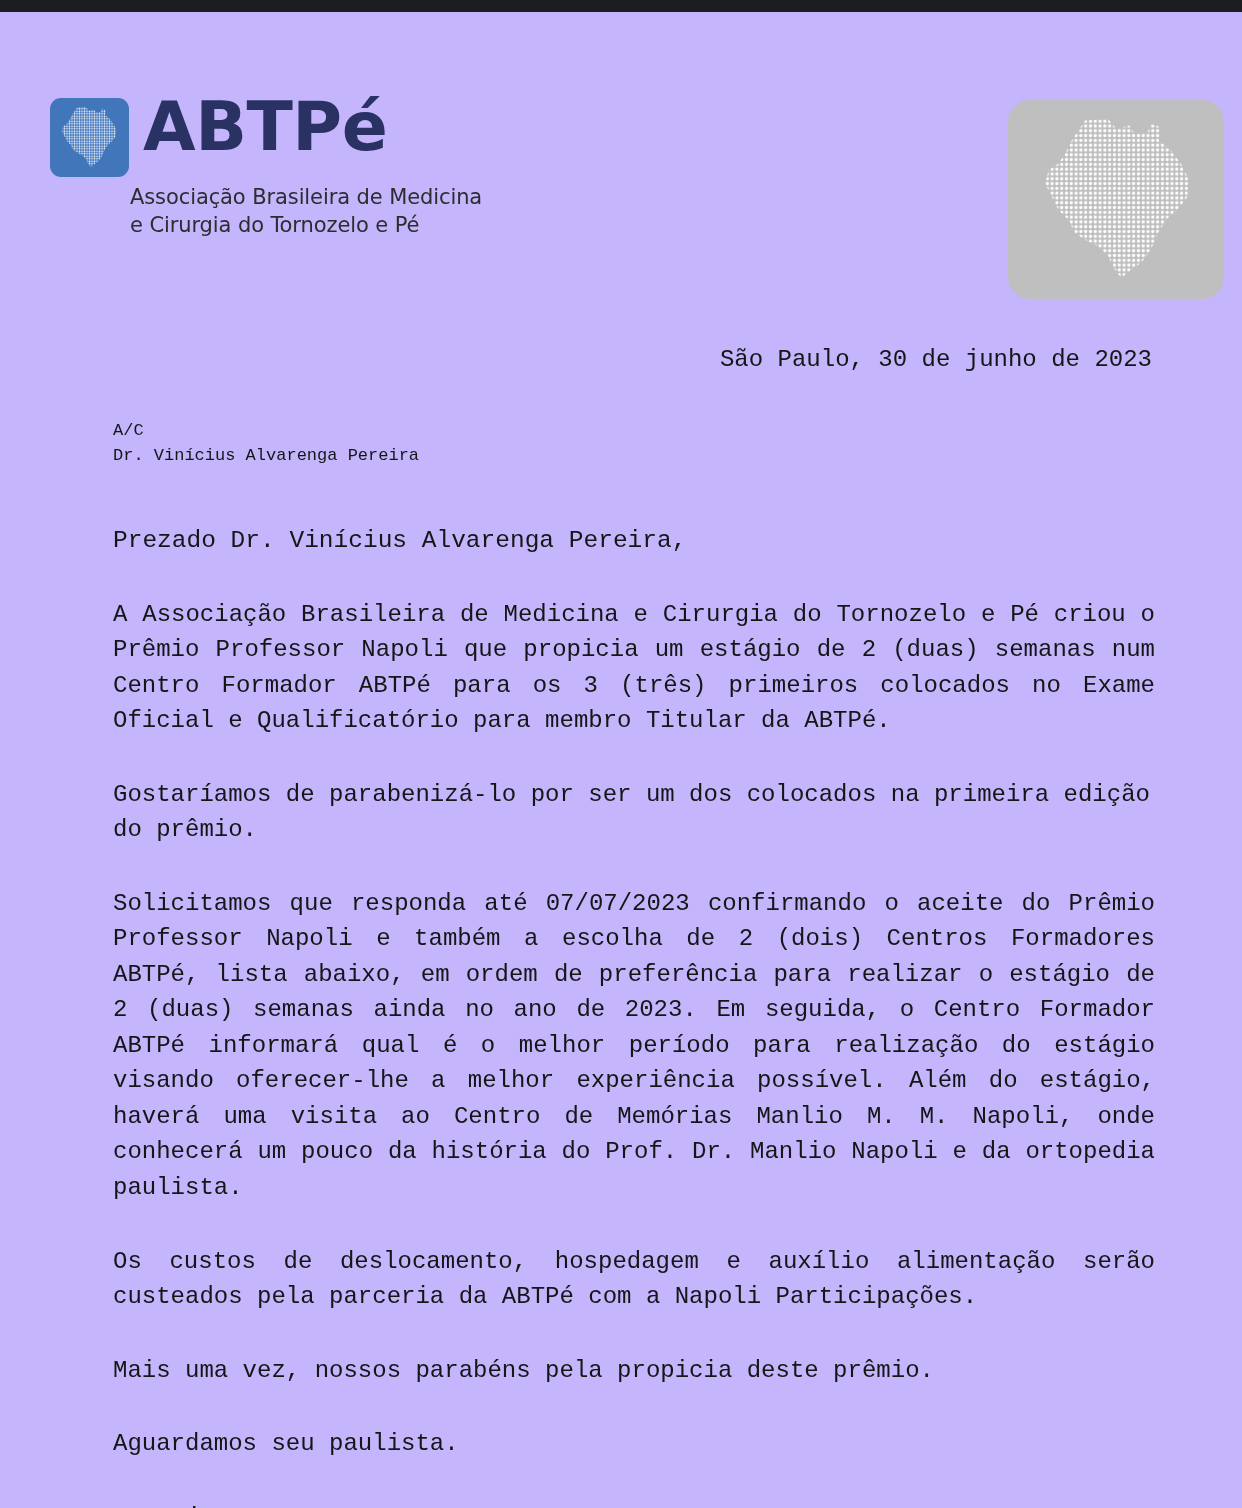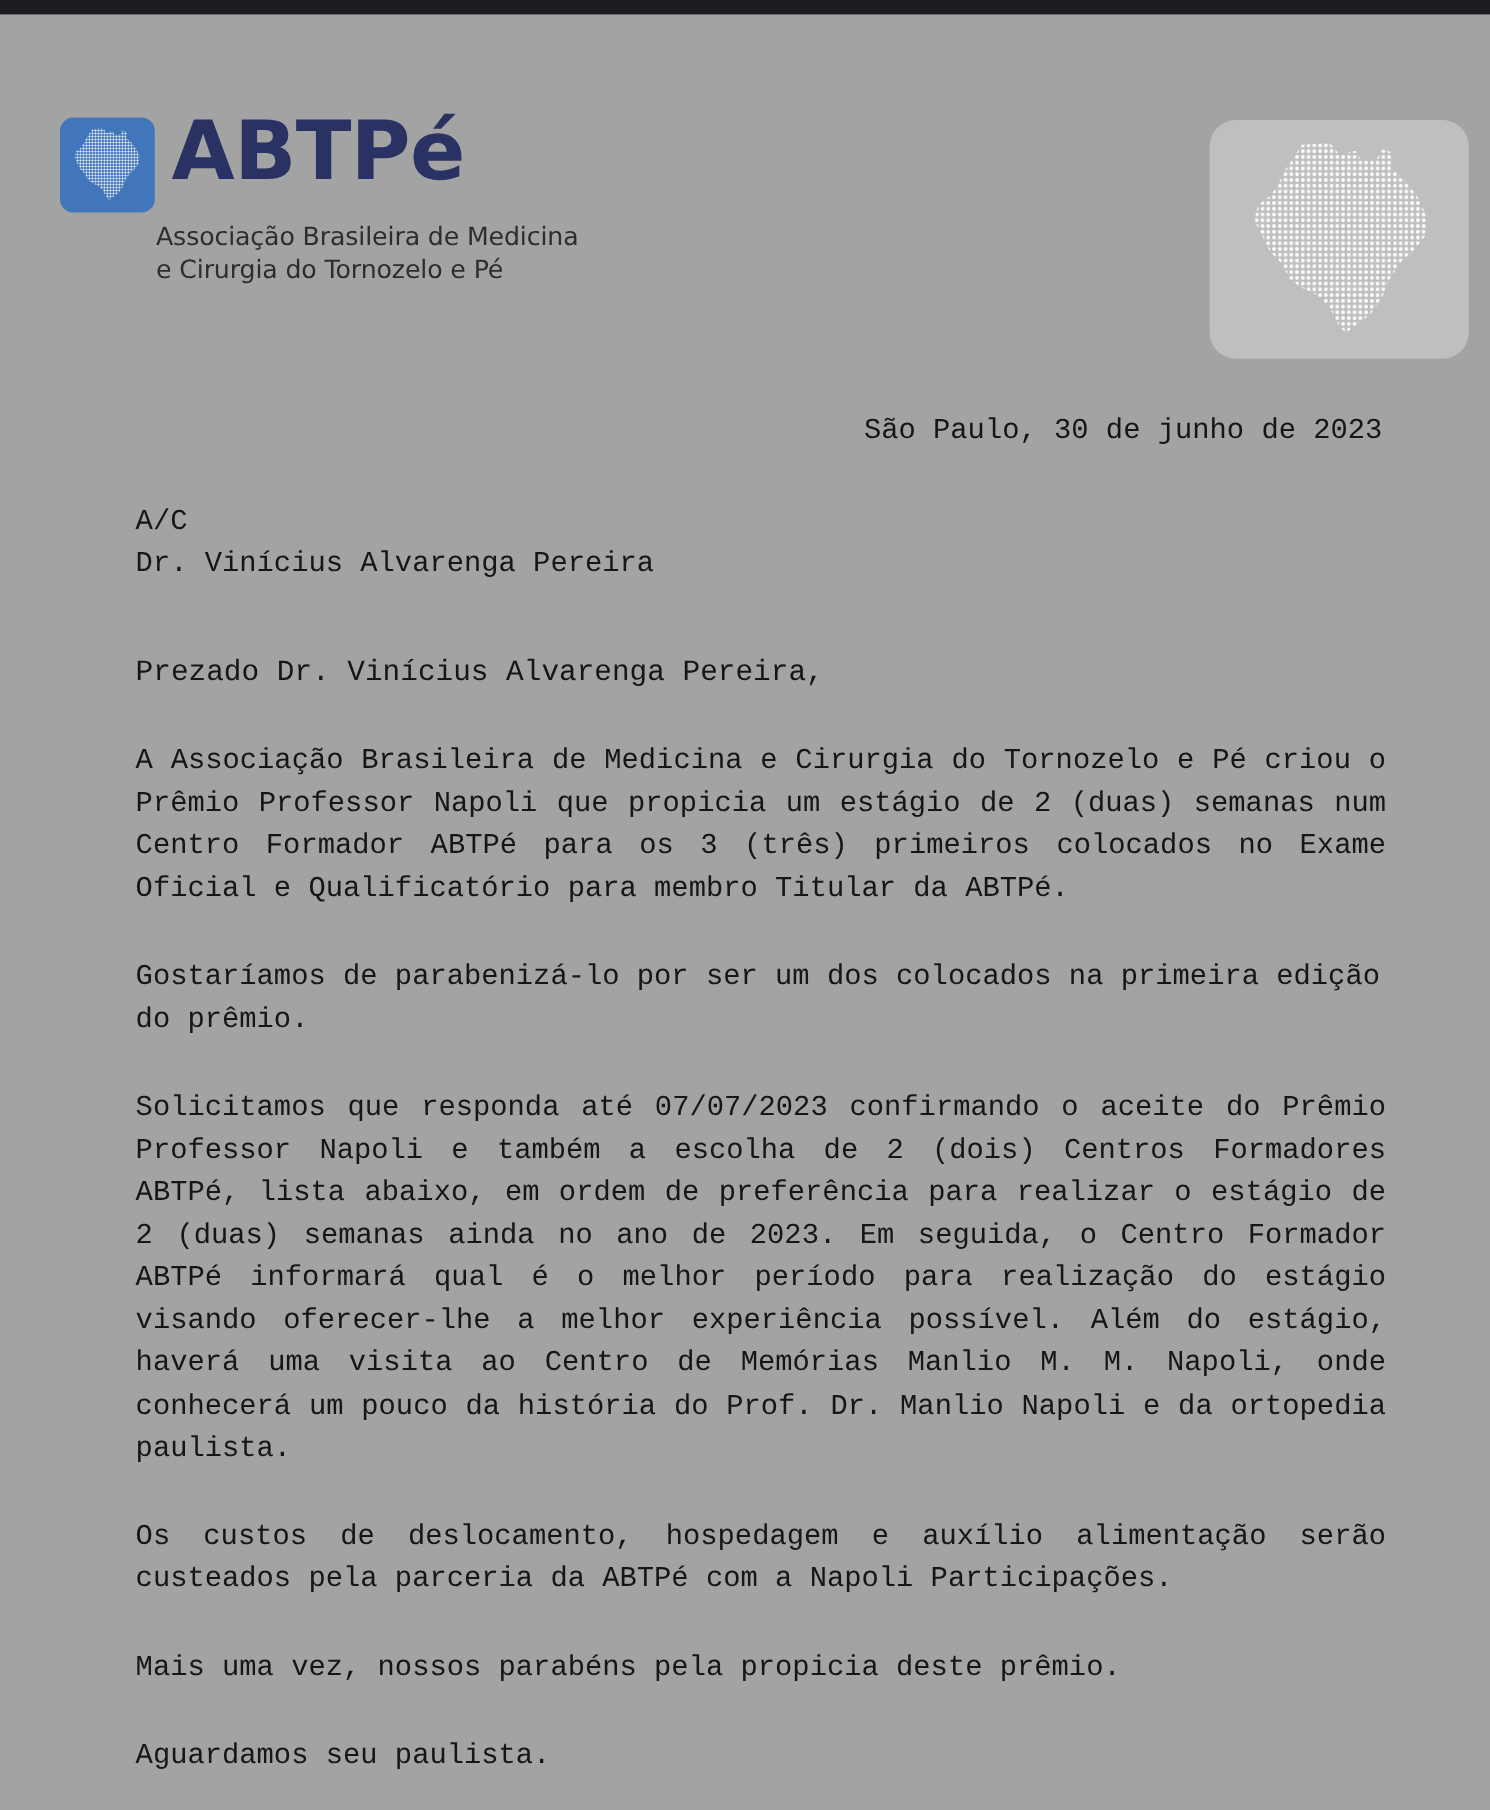--- a/index.html
+++ b/index.html
@@ -10,21 +10,21 @@
   }
   body {
     font-family: "Liberation Sans", sans-serif;
     -webkit-font-smoothing: antialiased;
   }
 
   .page {
     position: relative;
     width: 1242px;
     height: 1508px;
-    background: #a3a3a3;
+    background: #c4b5fd;
     overflow: hidden;
     box-sizing: border-box;
   }
 
   
   .top-bar {
     position: absolute;
     top: 0;
     left: 0;
     width: 1242px;
@@ -114,21 +114,21 @@
 
   .dateline {
     text-align: right;
     font-size: 24px;
     line-height: 1.3;
     padding-right: 3px;
   }
 
   .addressee {
     margin-top: 44px;
-    font-size: 24px;
+    font-size: 17px;
     line-height: 1.45;
   }
   .addressee div { white-space: nowrap; }
 
   .greeting {
     margin-top: 56px;
     font-size: 24.5px;
     line-height: 1.4;
   }
 

